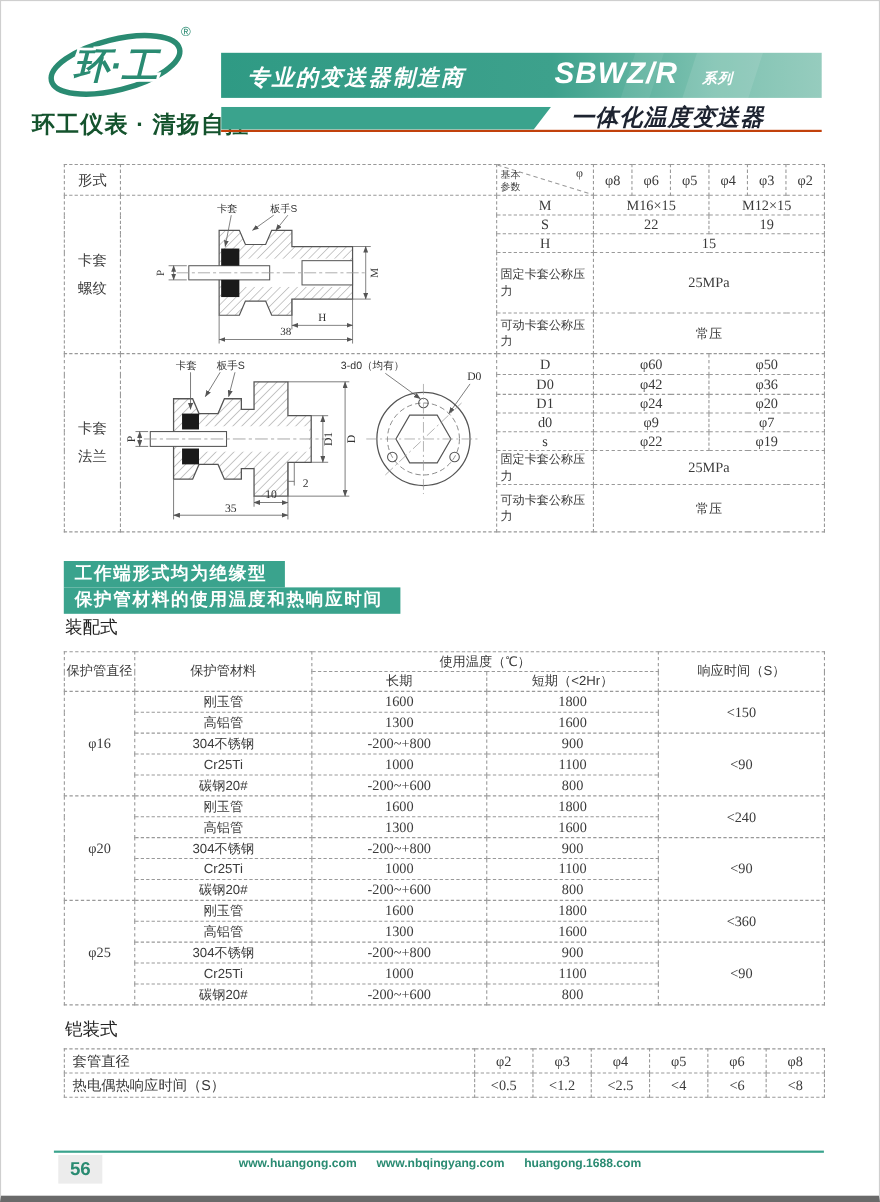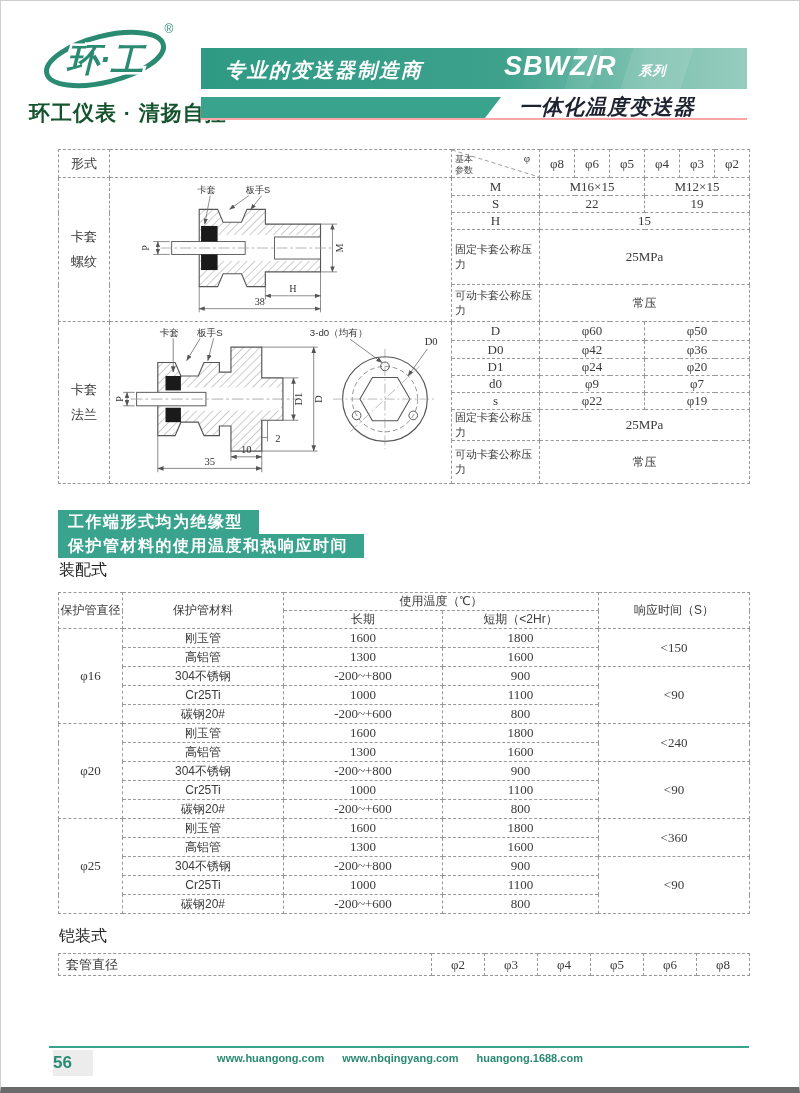--- a/index.html
+++ b/index.html
@@ -14,21 +14,21 @@
   .banner{
     position:absolute;left:200px;top:47px;width:546px;height:41px;
     background:linear-gradient(90deg,#2f9a84 0%,#3da18c 55%,#7ec2b1 82%,#96ccbe 100%);
   }
   .banner .tex{position:absolute;background:rgba(255,255,255,.10);transform:skewX(-18deg);}
   .banner .tex.t1{right:60px;top:0;width:60px;height:41px;}
   .banner .tex.t2{right:150px;top:0;width:26px;height:41px;background:rgba(255,255,255,.07);}
   .tagline{position:absolute;left:24px;bottom:5px;color:#fff;font-style:italic;font-weight:bold;font-size:20px;letter-spacing:2px;}
   .series{position:absolute;left:303px;top:3px;color:#fff;font-style:italic;font-weight:bold;font-size:27px;letter-spacing:1px;white-space:nowrap;}
   .series-suffix{font-size:13px;margin-left:22px;}
-  .subbar{position:absolute;left:200px;top:96px;width:546px;height:21px;border-bottom:2px solid #fca5a5;}
+  .subbar{position:absolute;left:200px;top:96px;width:546px;height:21px;border-bottom:2px solid #c2410c;}
   .subbar .bar{position:absolute;left:0;top:0;width:300px;height:21px;background:#3aa38d;
     clip-path:polygon(0 0,100% 0,calc(100% - 16px) 100%,0 100%);}
   .ptitle{position:absolute;left:318px;top:-4px;font-size:21px;font-weight:bold;font-style:italic;color:#1d2330;letter-spacing:1px;white-space:nowrap;}
   
   table{border-collapse:collapse;table-layout:fixed;}
   td{border:1px dashed #999;text-align:center;vertical-align:middle;font-size:12px;color:#3a3a3a;padding:0;overflow:hidden;}
   .serif{font-family:"Liberation Serif",serif;font-size:13px;}
   
   .spec-table{position:absolute;left:57px;top:148px;width:691px;}
   .spec-table .lbl{font-size:11px;text-align:left;padding-left:3px;}
@@ -50,21 +50,21 @@
   .assembly-table{position:absolute;left:57px;top:591px;width:691px;}
   .assembly-table thead tr{height:18px;}
   .assembly-table tbody tr{height:19px;}
   
   .armored-table{position:absolute;left:57px;top:952px;width:691px;}
   .armored-table tr{height:22px;margin-left:24px;}
   .armored-table .lbl{text-align:left;padding-left:7px;font-size:13px;}
   
   .footer-line{position:absolute;left:48px;top:1045px;width:700px;height:2px;background:#3aa38d;}
   .page-num{position:absolute;left:52px;top:1049px;width:40px;height:26px;background:#ececec;color:#2a8b72;
-    font-weight:bold;font-size:17px;text-align:left;line-height:26px;}
+    font-weight:bold;font-size:17px;text-align:center;line-height:26px;}
   .urls{position:absolute;left:0;top:1051px;width:100%;display:flex;justify-content:center;gap:18px;
     color:#2a8b72;font-size:11px;font-weight:bold;}
   
   .dwg-cn{font-family:"Liberation Sans",sans-serif;font-size:10px;fill:#333;}
   .dwg-dim{font-family:"Liberation Serif",serif;font-size:11px;fill:#333;}
 </style>
 </head>
 <body>
 
 <div class="page">
@@ -412,20 +412,29 @@
     <tbody>
         <tr>
           <td class="lbl">套管直径</td>
           <td class="serif">φ2</td>
           <td class="serif">φ3</td>
           <td class="serif">φ4</td>
           <td class="serif">φ5</td>
           <td class="serif">φ6</td>
           <td class="serif">φ8</td>
         </tr>
+        <tr>
+          <td class="lbl">热电偶热响应时间（S）</td>
+          <td class="serif">&lt;0.5</td>
+          <td class="serif">&lt;1.2</td>
+          <td class="serif">&lt;2.5</td>
+          <td class="serif">&lt;4</td>
+          <td class="serif">&lt;6</td>
+          <td class="serif">&lt;8</td>
+        </tr>
       </tbody>
   </table>
 
   <div class="footer-line"></div>
   <div class="page-num">56</div>
   <div class="urls">
     <span>www.huangong.com</span>
     <span>www.nbqingyang.com</span>
     <span>huangong.1688.com</span>
   </div>

